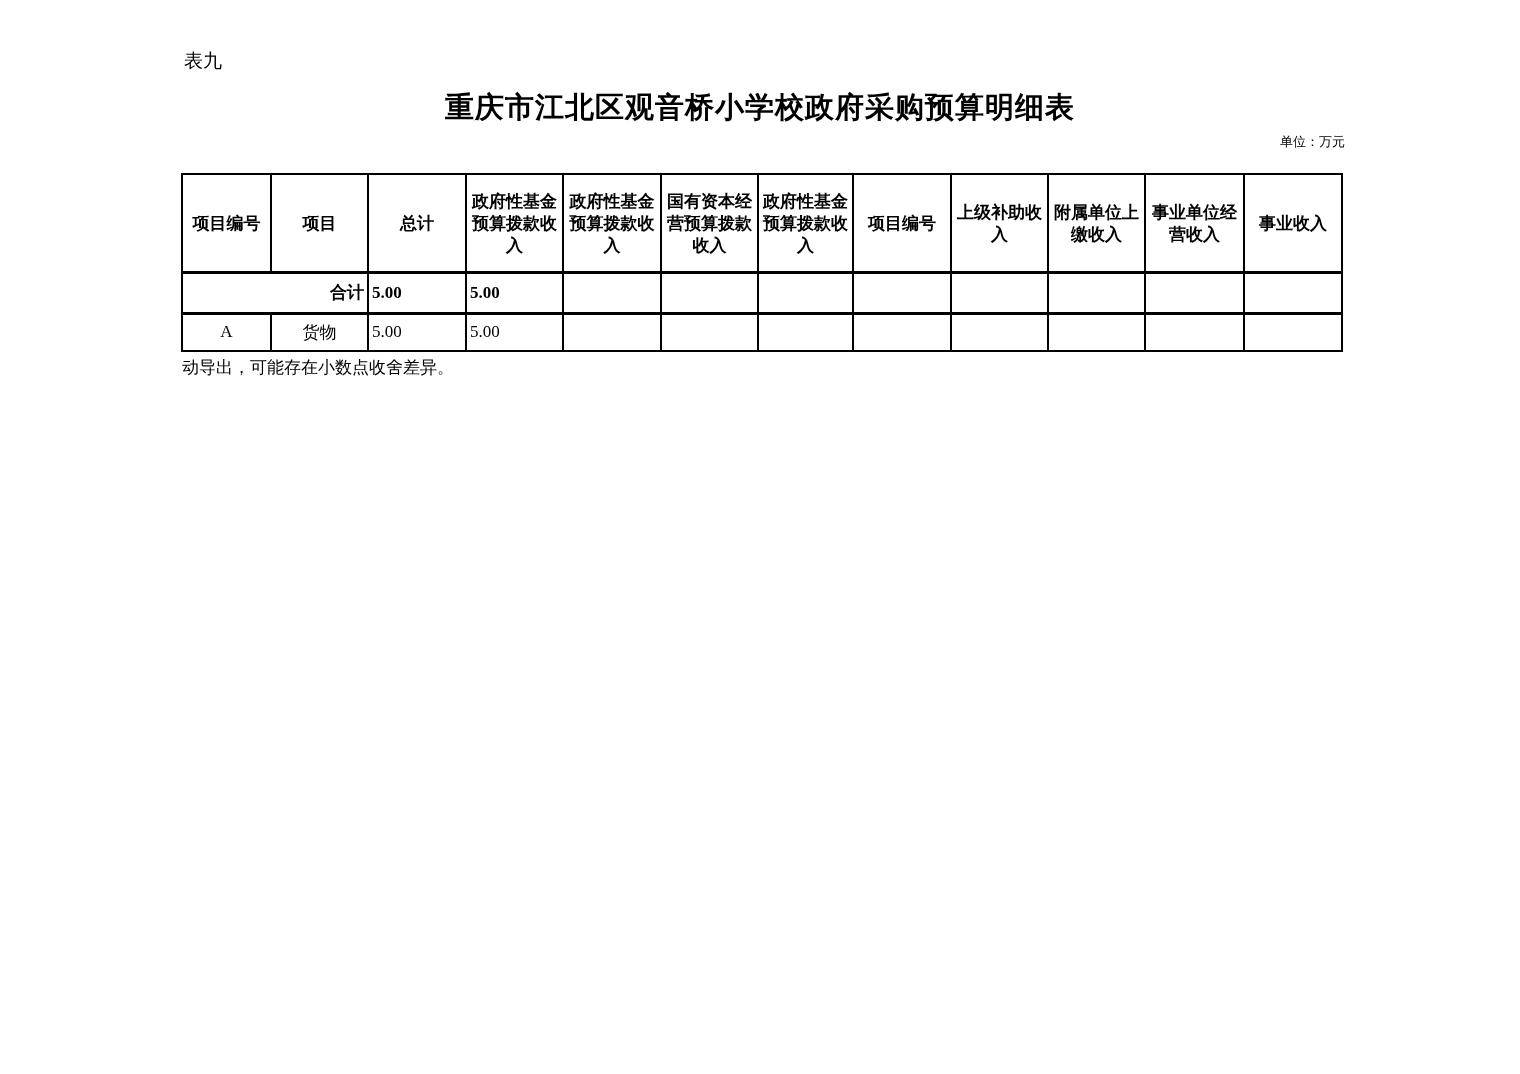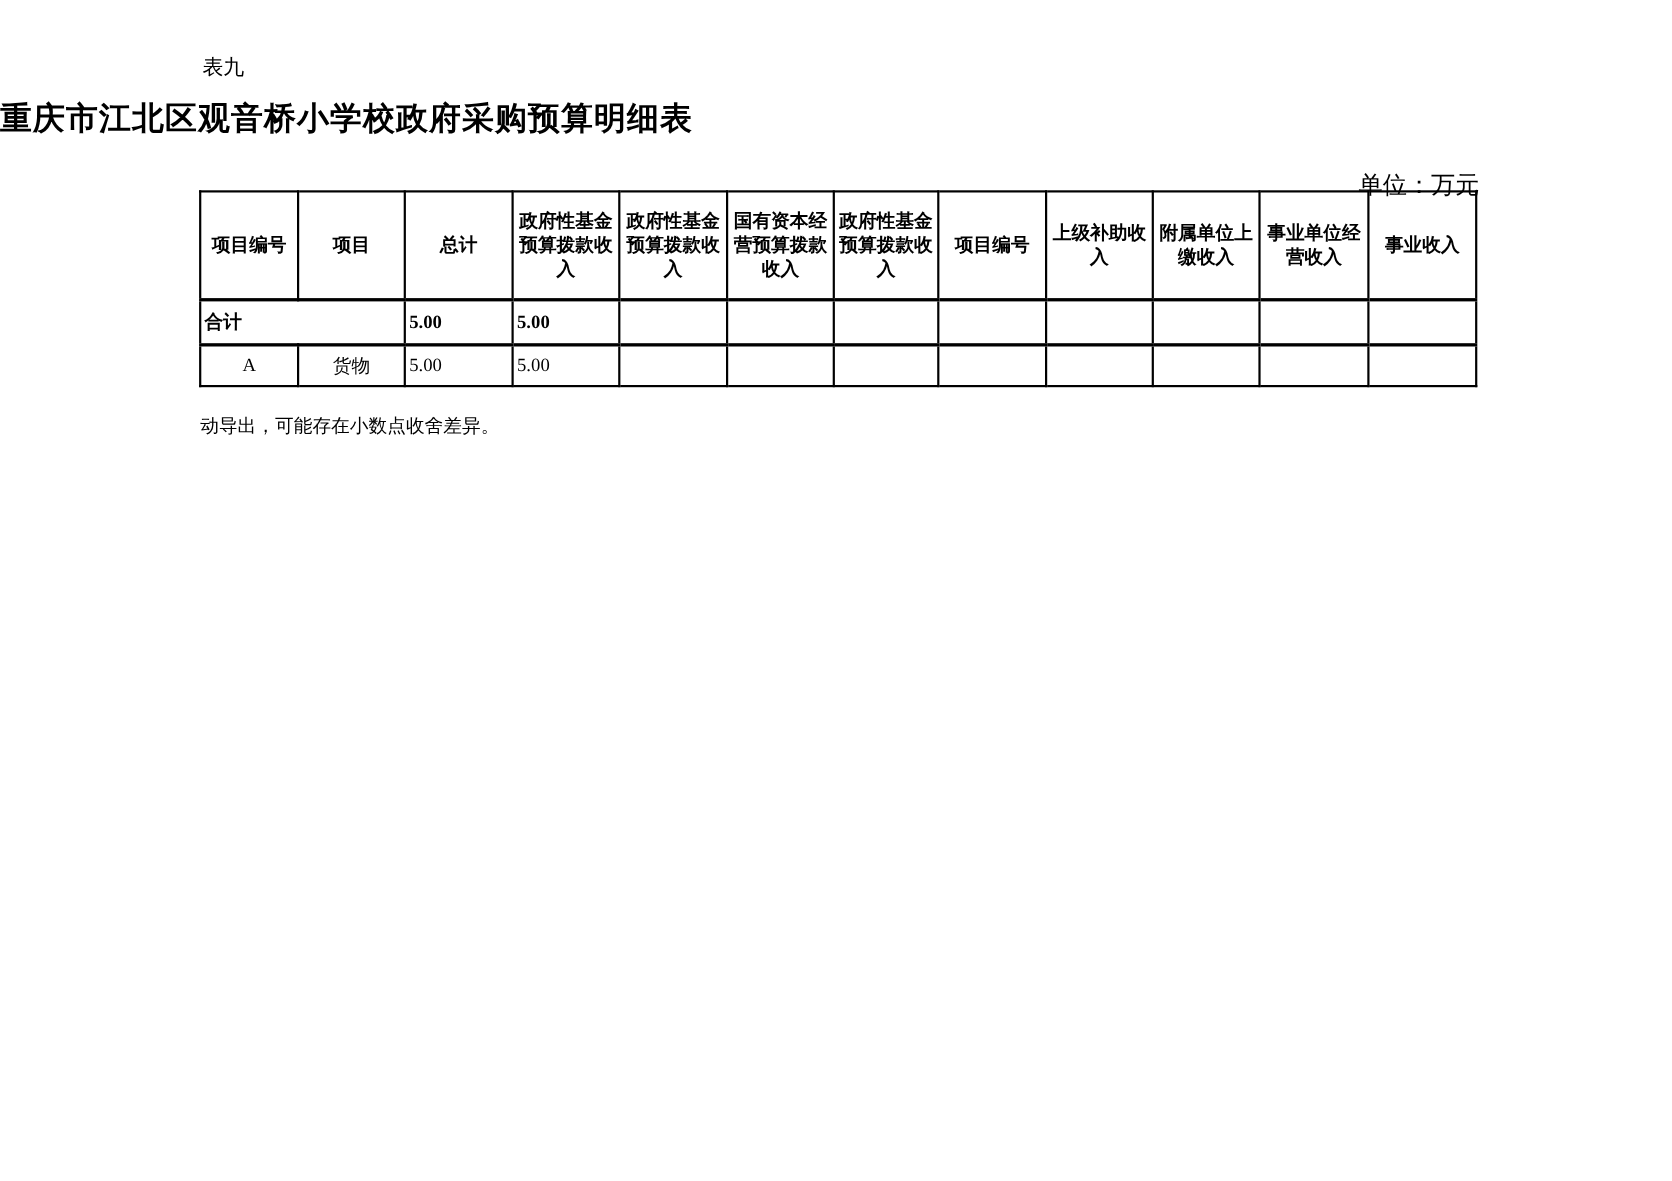--- a/index.html
+++ b/index.html
@@ -17,30 +17,31 @@
     left: 184px;
     top: 48px;
     font-size: 19px;
     font-family: "DejaVu Serif", serif;
   }
   .doc-title {
     position: absolute;
     left: 0;
     top: 88px;
     width: 100%;
+    text-align: center;
     font-size: 29px;
     font-weight: bold;
     font-family: "Liberation Serif", "DejaVu Serif", serif;
     letter-spacing: 1px;
   }
   .unit-note {
     position: absolute;
-    top: 153px;
+    top: 133px;
     right: 175px;
-    font-size: 22px;
+    font-size: 13px;
     font-family: Liberation Mono, monospace;
   }
   table.budget {
     position: absolute;
     left: 181px;
     top: 173px;
     border-collapse: collapse;
     table-layout: fixed;
     font-size: 17px;
   }
@@ -58,38 +59,38 @@
     text-align: center;
     height: 98px;
   }
   tr.total-row td {
     border-top-width: 3px;
     border-bottom-width: 3px;
     height: 41px;
   }
   tr.item-row td { height: 38px; }
   td.label-cell {
-    text-align: left;
+    text-align: right;
     font-family: "DejaVu Sans", "Liberation Sans", sans-serif;
     font-weight: bold;
   }
   td.code-cell, td.item-cell {
     text-align: center;
     font-family: "Liberation Serif", "DejaVu Serif", serif;
   }
   td.num {
     text-align: left;
     padding-right: 4px;
     font-family: "Liberation Serif", "DejaVu Serif", serif;
   }
   tr.total-row td.num { font-weight: bold; }
   .footer-note {
     position: absolute;
     left: 182px;
-    top: 376px;
+    top: 356px;
     font-size: 17px;
     font-family: "DejaVu Serif", serif;
   }
 </style>
 </head>
 <body>
 
 <div class="sheet-label">表九</div>
 
 <h1 class="doc-title">重庆市江北区观音桥小学校政府采购预算明细表</h1>

